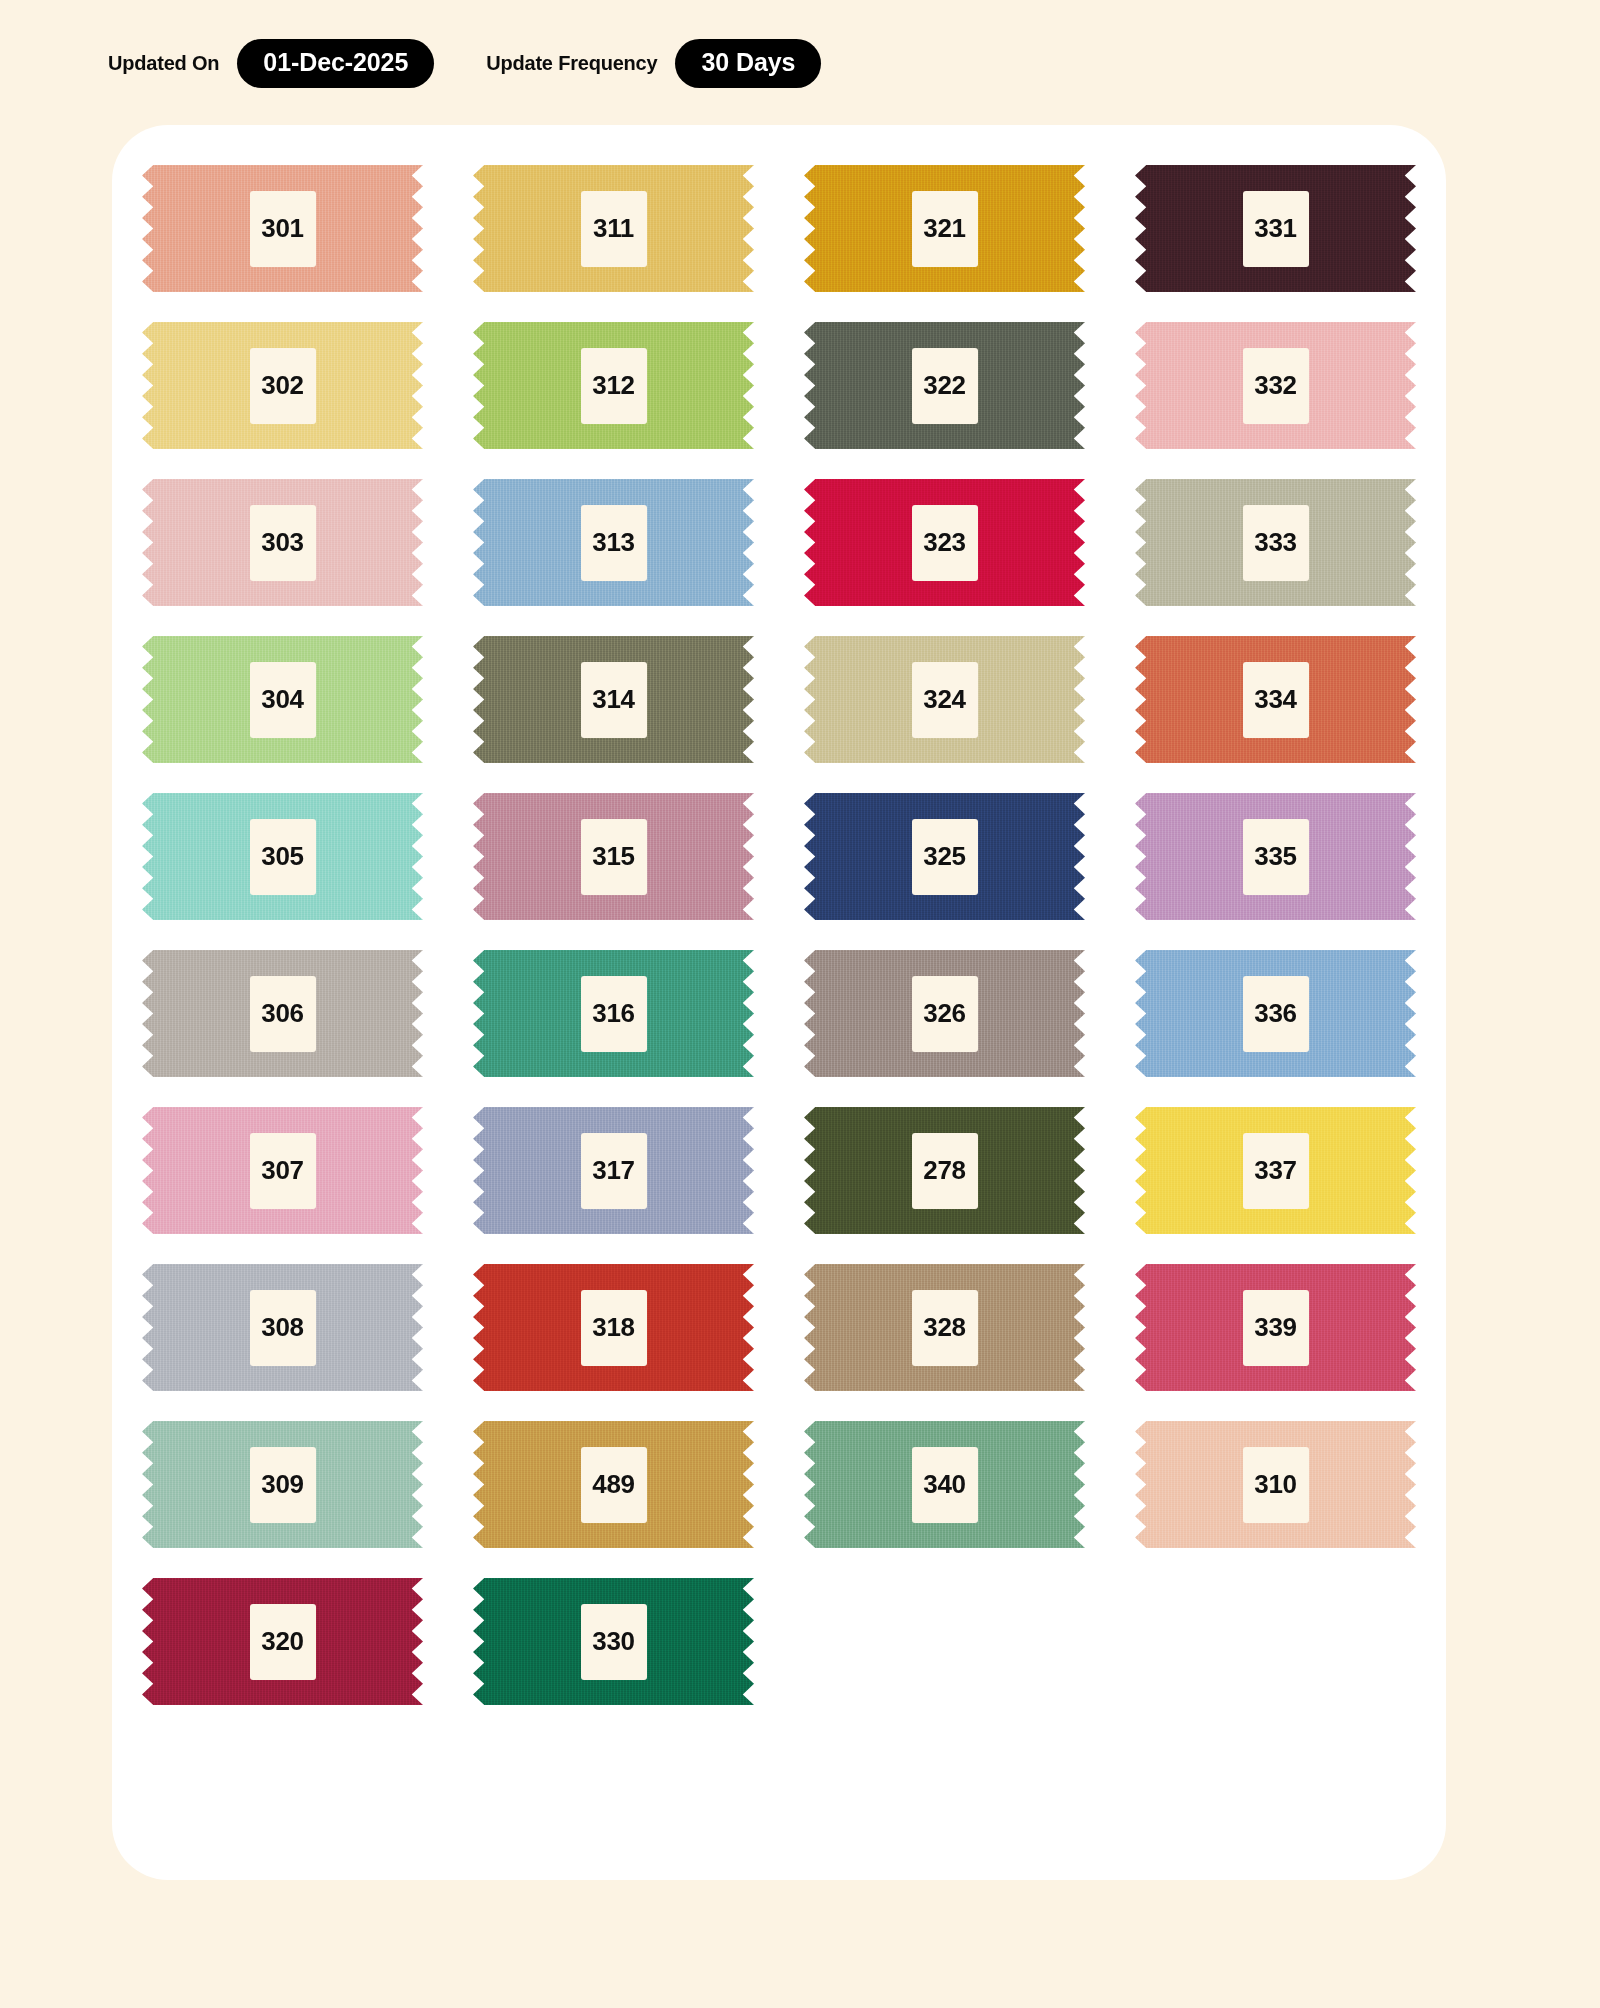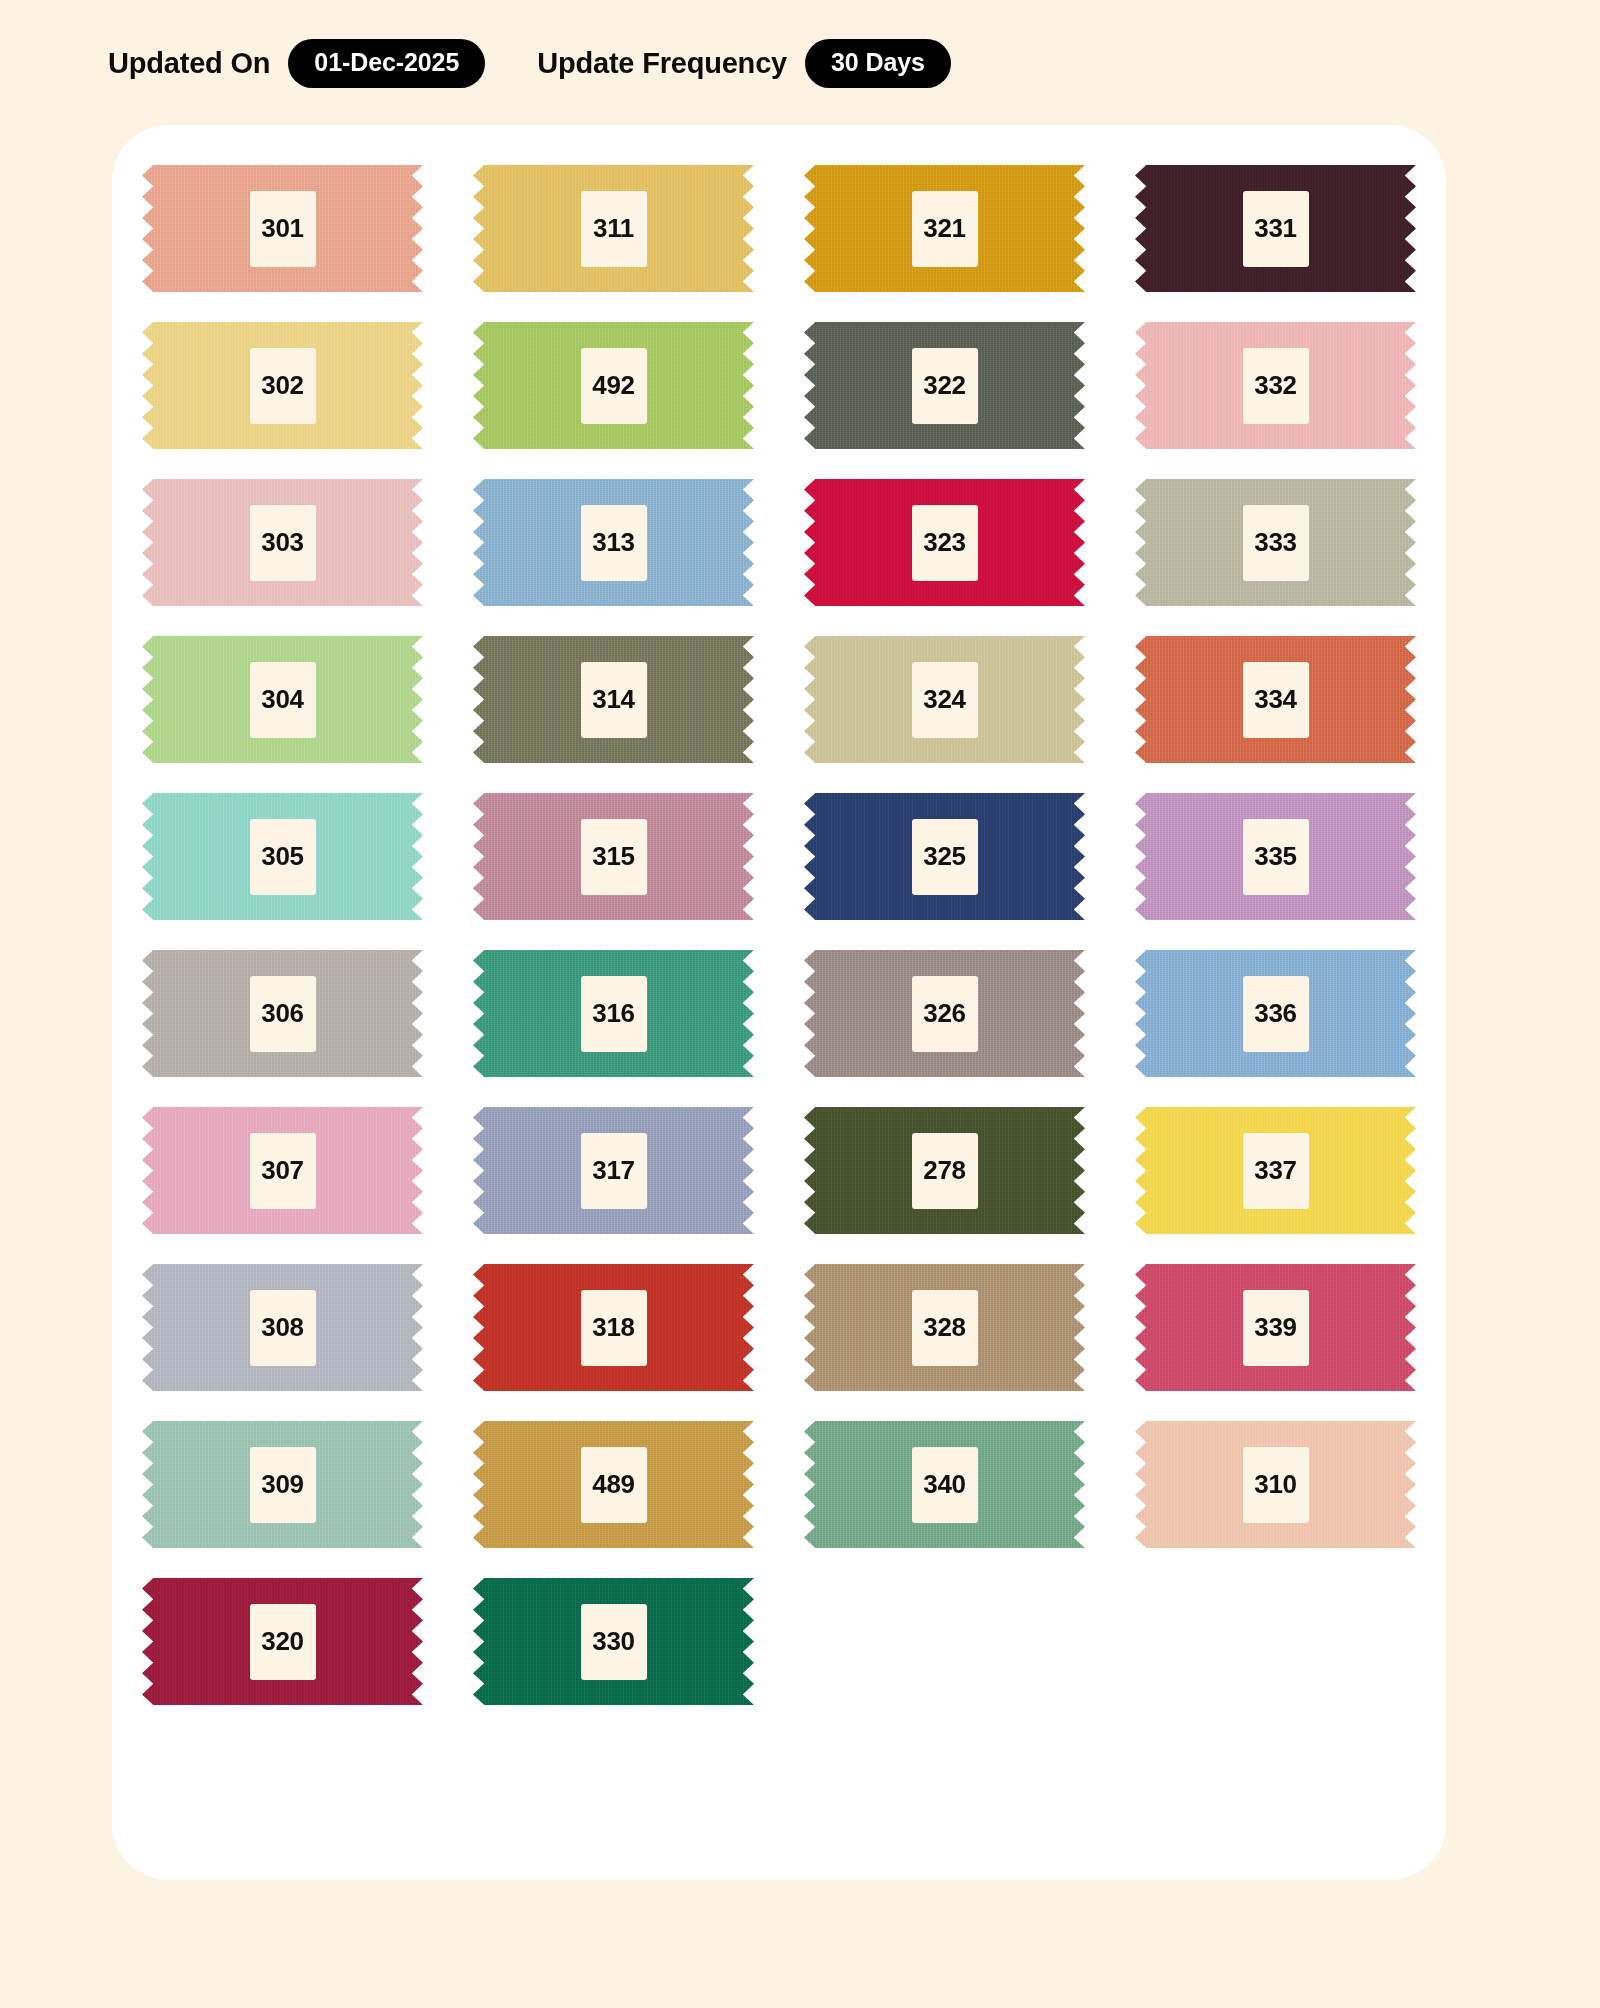--- a/index.html
+++ b/index.html
@@ -14,21 +14,21 @@
 
   
   .header {
     display: flex;
     align-items: center;
     gap: 18px;
     padding: 30px 0 0 108px;
     height: 96px;
   }
   .hdr-label {
-    font-size: 29px;
+    font-size: 20px;
     font-weight: 700;
     color: #0C0C0C;
     letter-spacing: -0.2px;
     white-space: nowrap;
   }
   .pill {
     background: #000000;
     color: #FFFFFF;
     font-size: 25px;
     font-weight: 700;
@@ -179,21 +179,21 @@
       </div>
       <div class="cell">
         <div class="swatch">
           <div class="swatch-body" style="background: rgb(235, 212, 134);"></div>
           <div class="chip">302</div>
         </div>
       </div>
       <div class="cell">
         <div class="swatch">
           <div class="swatch-body" style="background: rgb(166, 200, 98);"></div>
-          <div class="chip">492</div>
+          <div class="chip">312</div>
         </div>
       </div>
       <div class="cell">
         <div class="swatch">
           <div class="swatch-body" style="background: rgb(91, 97, 84);"></div>
           <div class="chip">322</div>
         </div>
       </div>
       <div class="cell">
         <div class="swatch">

